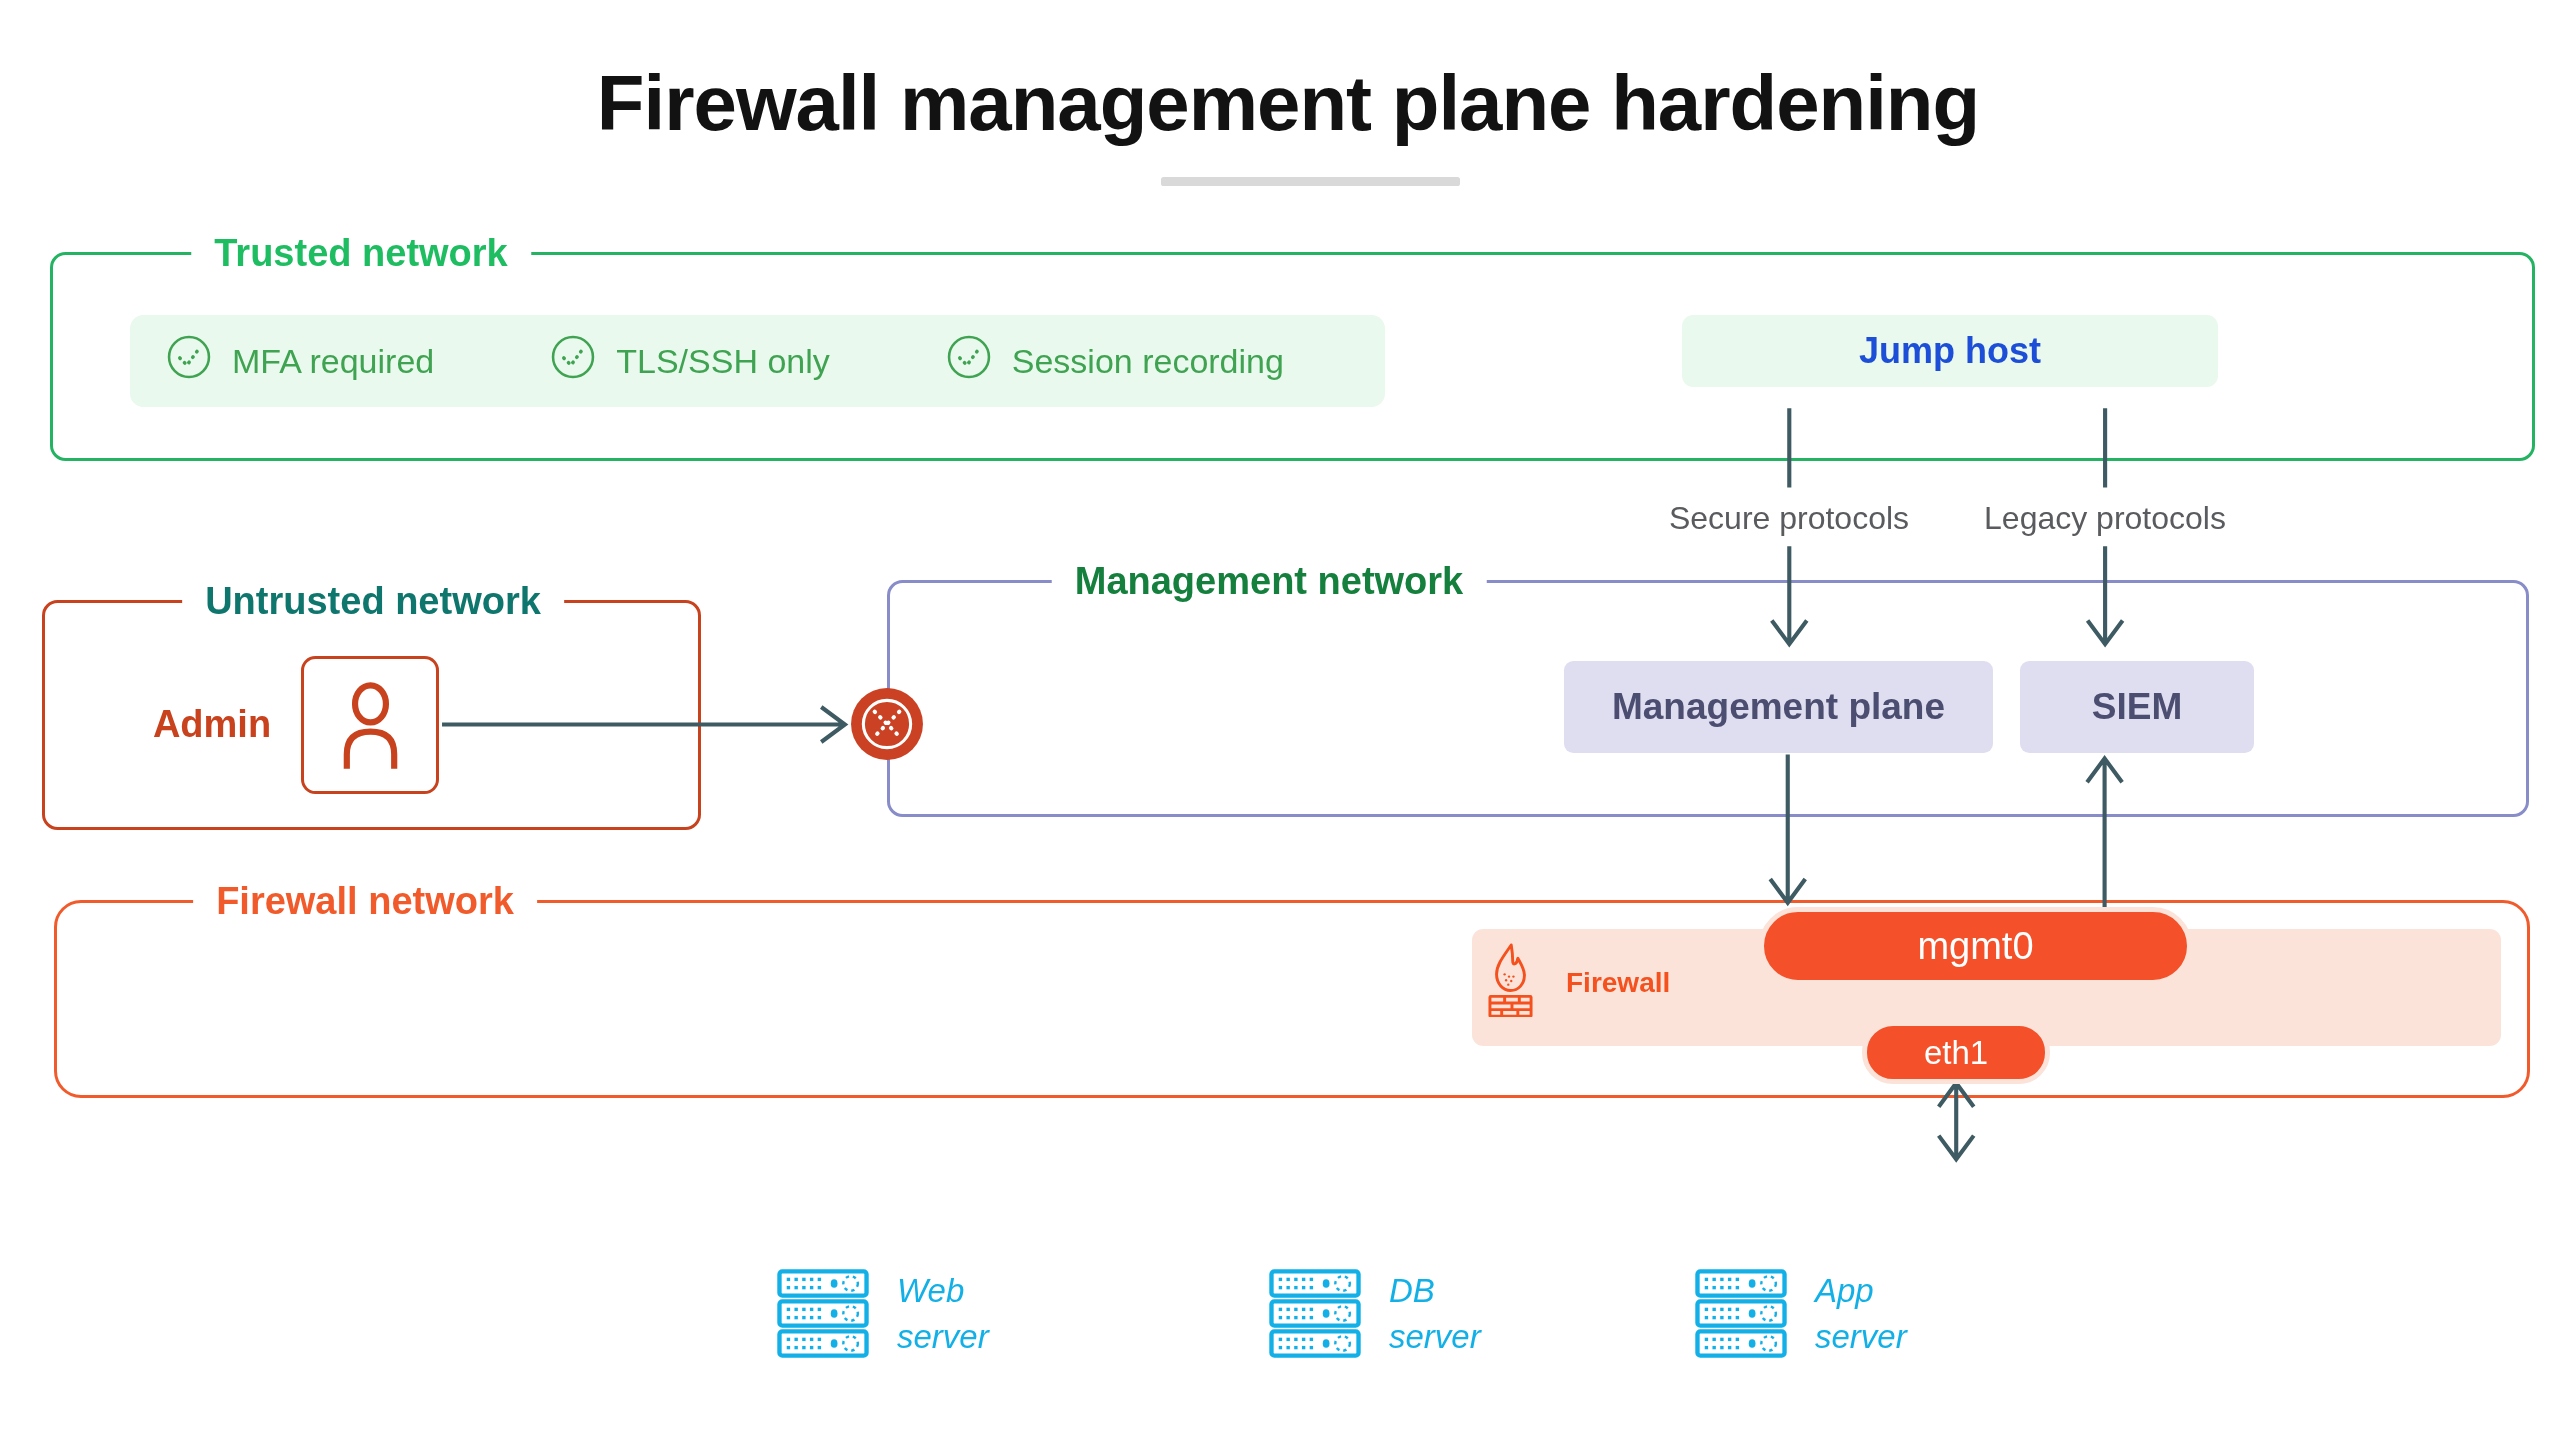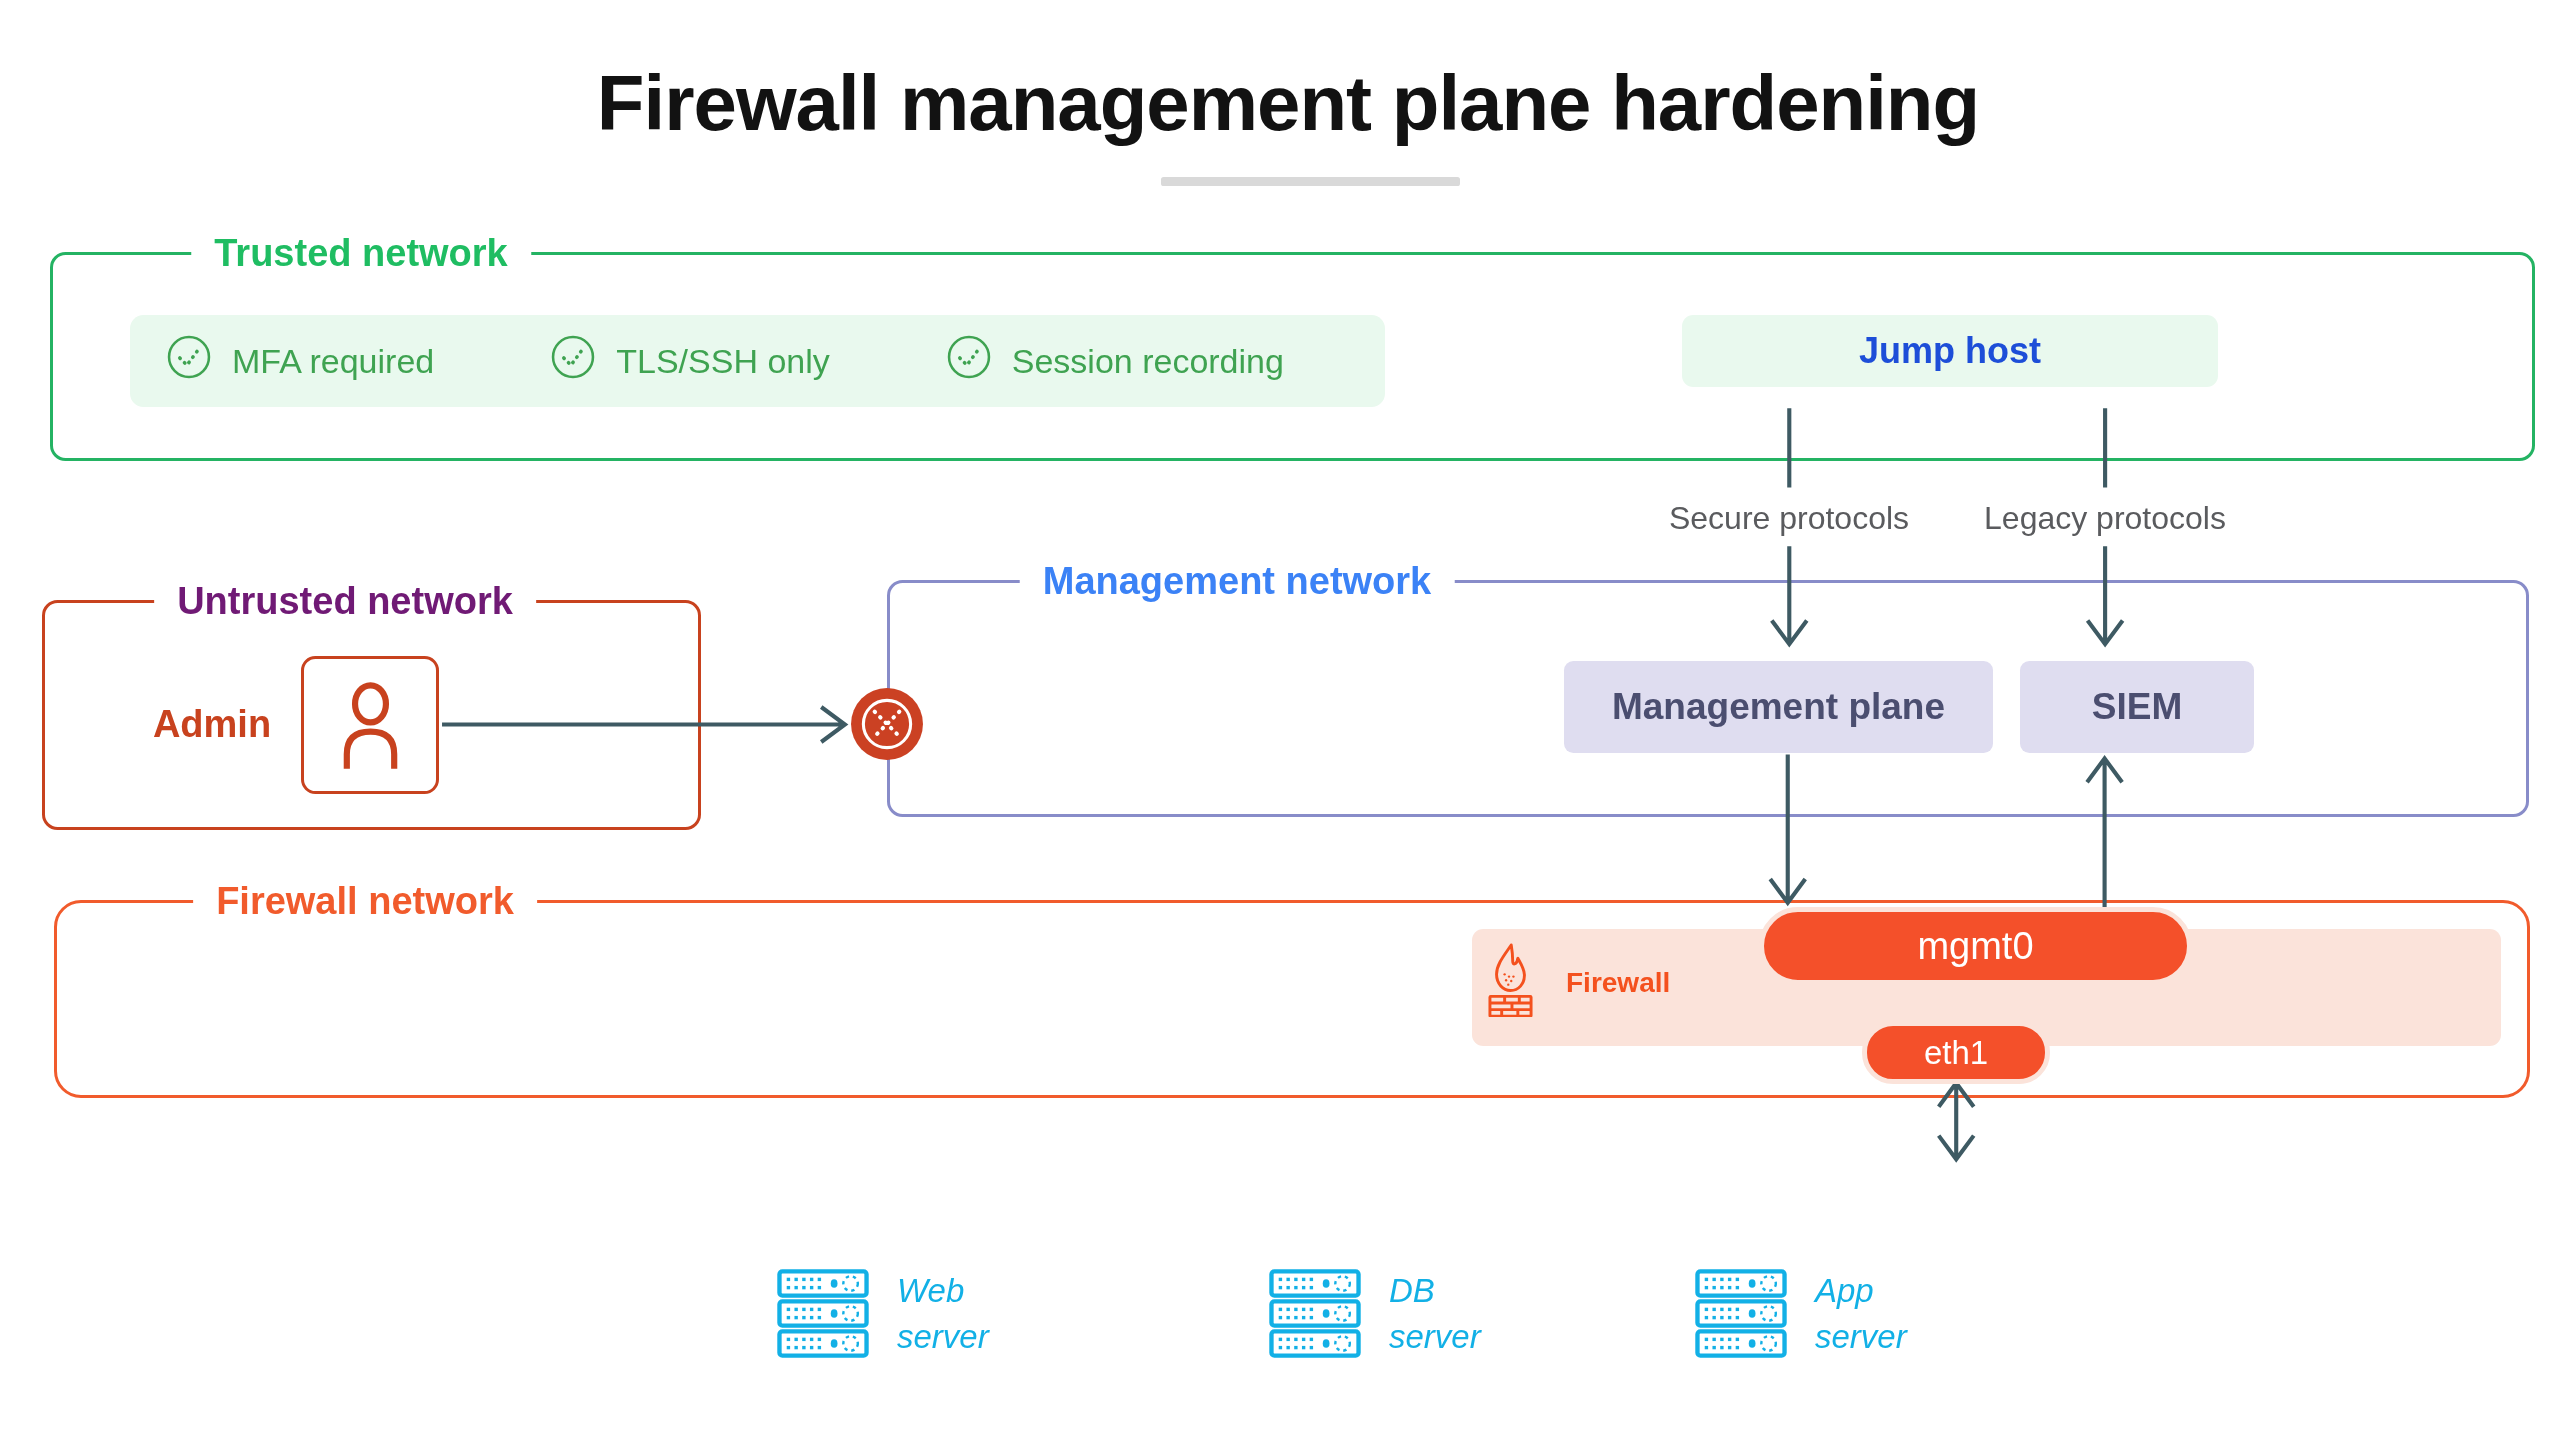--- a/index.html
+++ b/index.html
@@ -12,23 +12,23 @@
   #title-divider{position:absolute;left:1161px;top:177px;width:299px;height:9.3px;
                  background:#d9d9d9;border-radius:2.6px;}
 
   
   .netbox{position:absolute;border:3.1px solid;border-radius:15.5px;box-sizing:border-box;z-index:1;}
   .netlabel{position:absolute;top:-25px;transform:translateX(-50%);background:#ffffff;
             padding:0 23px;height:47px;line-height:47px;font-size:38px;font-weight:700;white-space:nowrap;}
   #box-trusted{left:50px;top:252px;width:2485px;height:209px;border-color:#24b363;}
   #box-trusted .netlabel{left:308px;color:#1fbd62;}
   #box-untrusted{left:42px;top:600px;width:659px;height:230px;border-color:#c8421e;}
-  #box-untrusted .netlabel{left:300px;color:#701a75;text-align:right;}
+  #box-untrusted .netlabel{left:328px;color:#0f766e;text-align:right;}
   #box-mgmt{left:887px;top:580px;width:1642px;height:237px;border-color:#888cc9;}
-  #box-mgmt .netlabel{left:347px;color:#3b82f6;}
+  #box-mgmt .netlabel{left:379px;color:#15803d;}
   #box-firewall{left:54px;top:900px;width:2476px;height:198px;border-color:#f15b2c;border-radius:27px;}
   #box-firewall .netlabel{left:308px;color:#f15b2c;}
   #box-internal{left:54px;top:1166px;width:2476px;height:261px;border-color:#12b0e6;}
   #box-internal .netlabel{left:306px;color:#12b0e6;}
 
   
   #arrows{position:absolute;left:0;top:0;z-index:5;}
   .arrow{stroke:#3e5a63;stroke-width:8;fill:none;}
 
   

